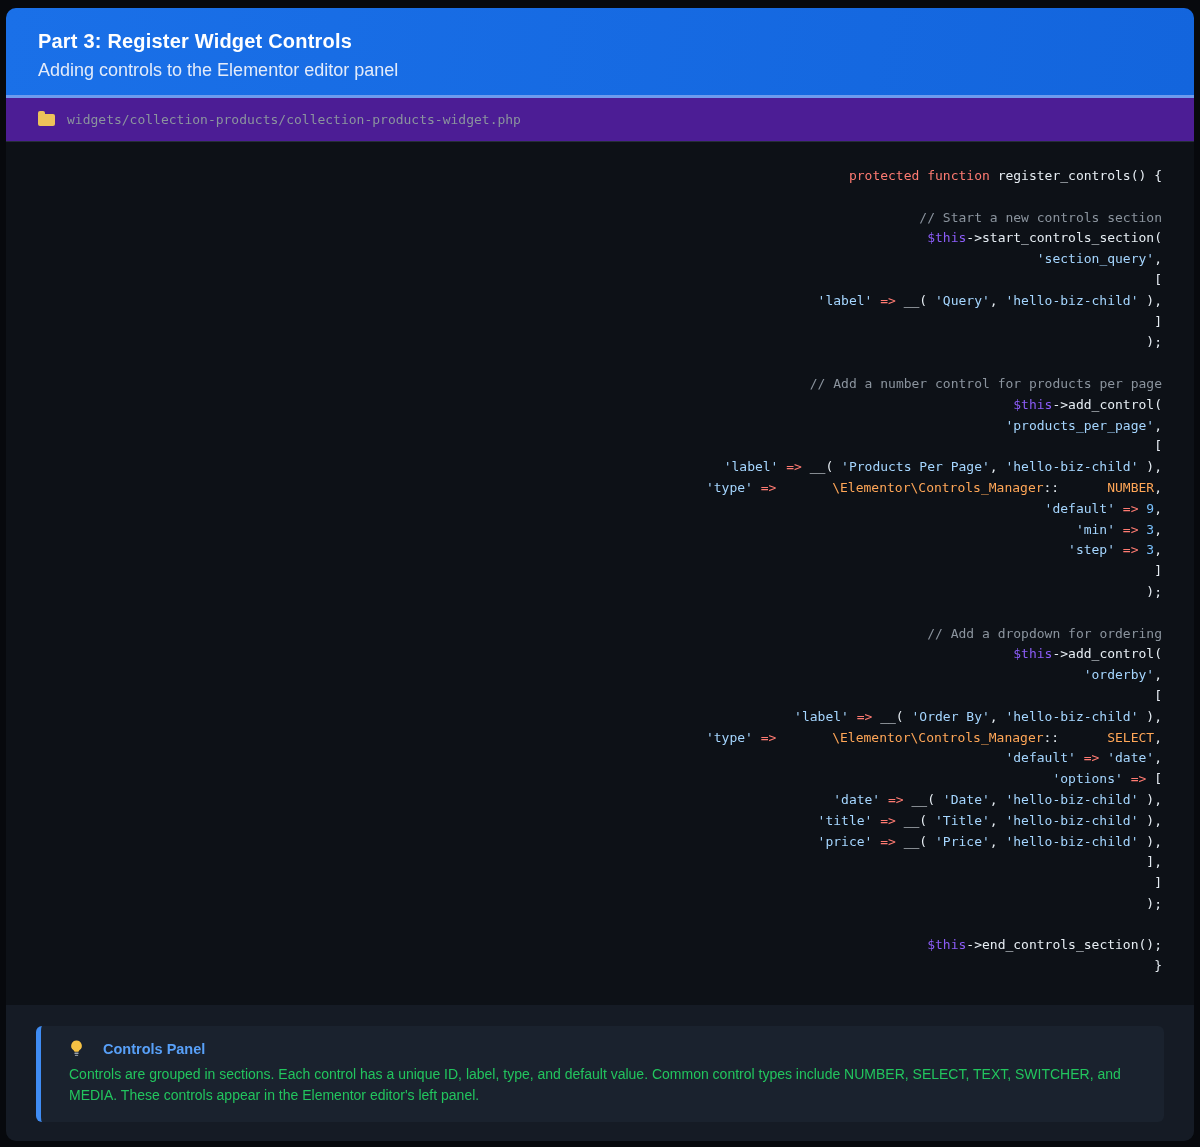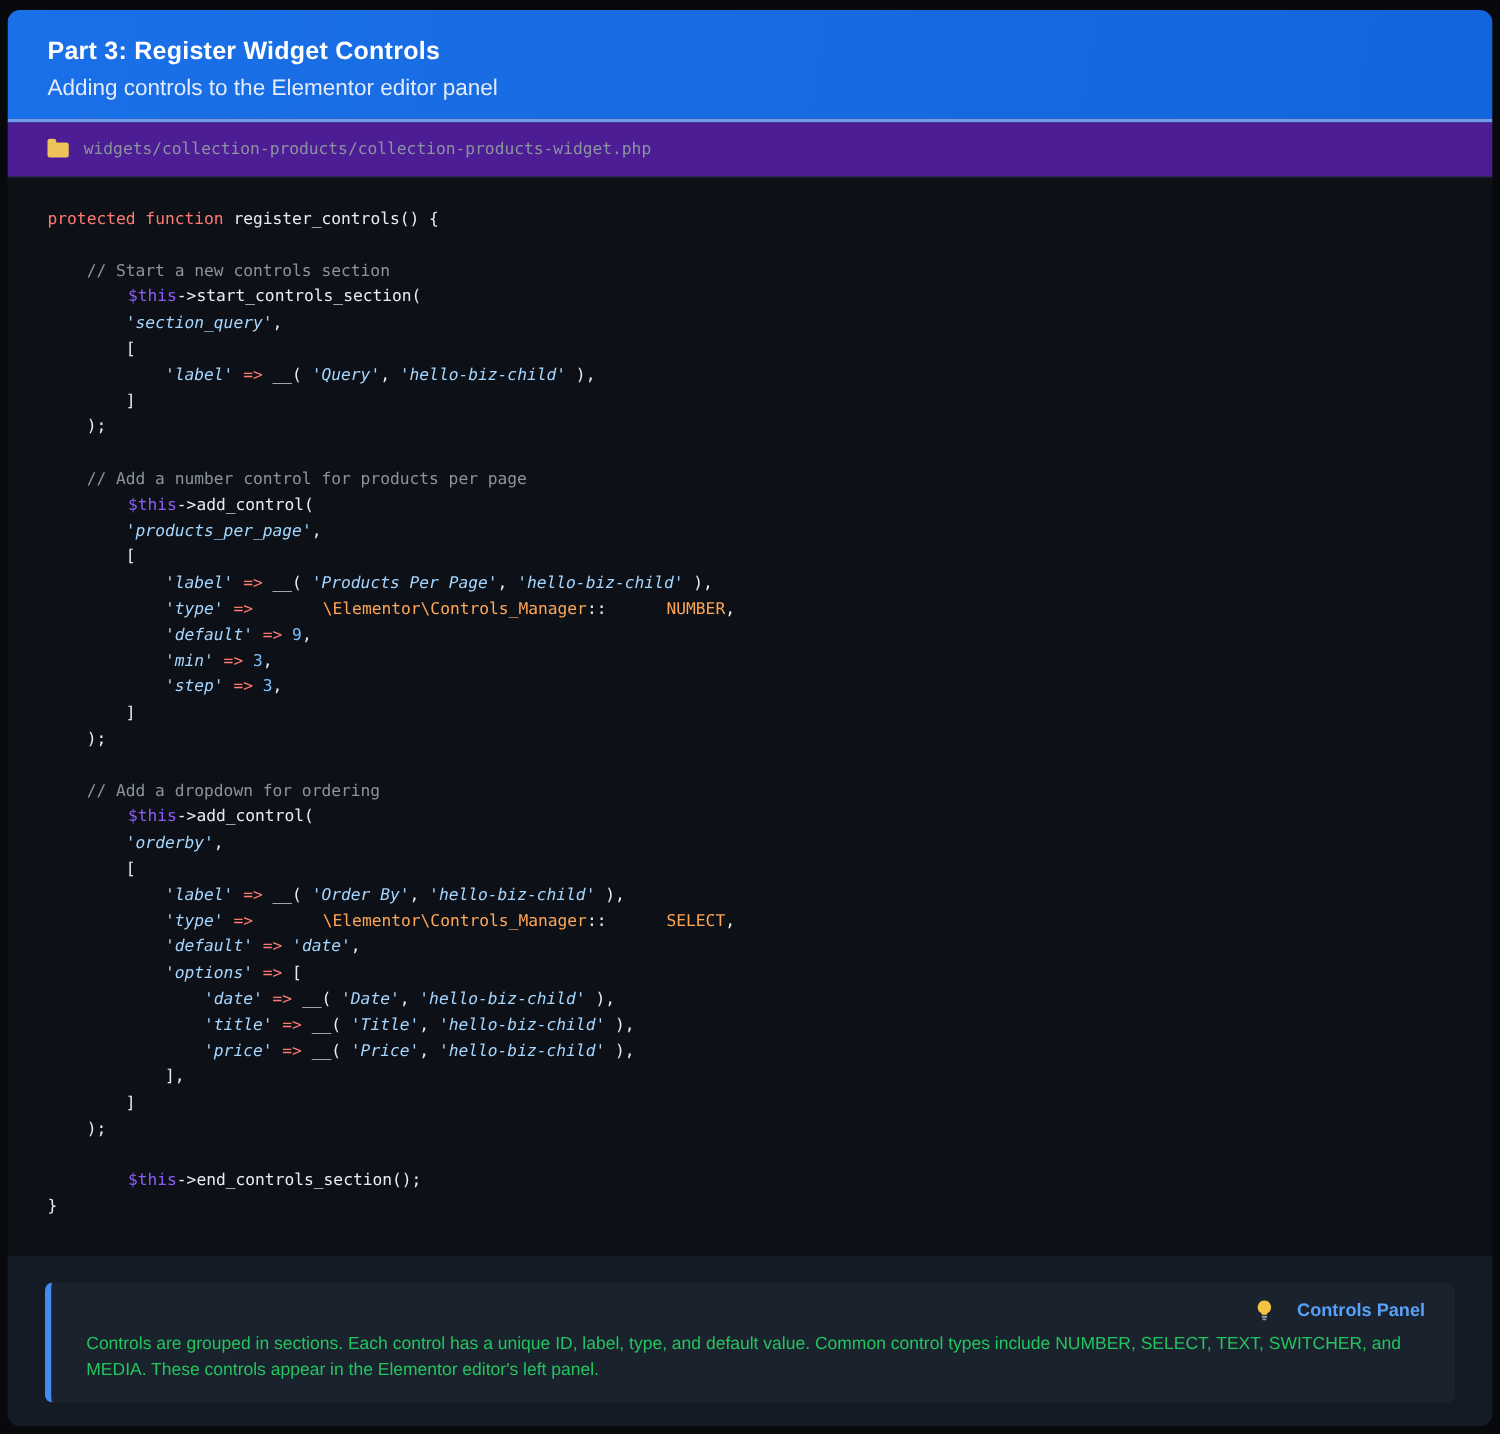--- a/index.html
+++ b/index.html
@@ -54,41 +54,41 @@
   }
   
   .code {
     background:#0d1117;
     padding:24px 32px 22px 32px;
     font-family:"DejaVu Sans Mono", monospace;
     font-size:13px; line-height:20.8px;
     white-space:pre;
     flex:1 1 auto;
   }
-  .code .line { min-height:20.8px; }
+  .code .line { min-height:20.8px;text-align:right; }
   .tok-k { color:#ff7b72; }
-  .tok-s { color:#a5d6ff;font-style:italic; }
+  .tok-s { color:#a5d6ff; }
   .tok-c { color:#8b949e; }
   .tok-v { color:#8b5cf6;margin-left:33px; }
   .tok-n { color:#79c0fd; }
   .tok-o { color:#ffa657;margin-left:48px; }
   .tok-p { color:#e6edf3; }
   
   .footer {
     background:#151b25;
     padding:21px 30px 19px 30px;
     flex:0 0 auto;
   }
   .tipbox {
     background:#1a222e;
     border-left:5px solid #3f8cf3;
     border-radius:6px;
     padding:14px 24px 16px 28px;
   }
-  .tiphead { display:flex; align-items:center; gap:19px;justify-content:flex-end; }
+  .tiphead { display:flex; align-items:center; gap:19px; }
   .bulb { display:inline-flex; flex:0 0 auto; }
   .tiptitle { color:#58a0f8; font-size:14.5px; font-weight:bold; }
   .tipbody {
     margin-top:7px; color:#22c55e;
     font-size:14px; line-height:21px;
     max-width:1060px;
   }
 </style>
 </head>
 <body>

